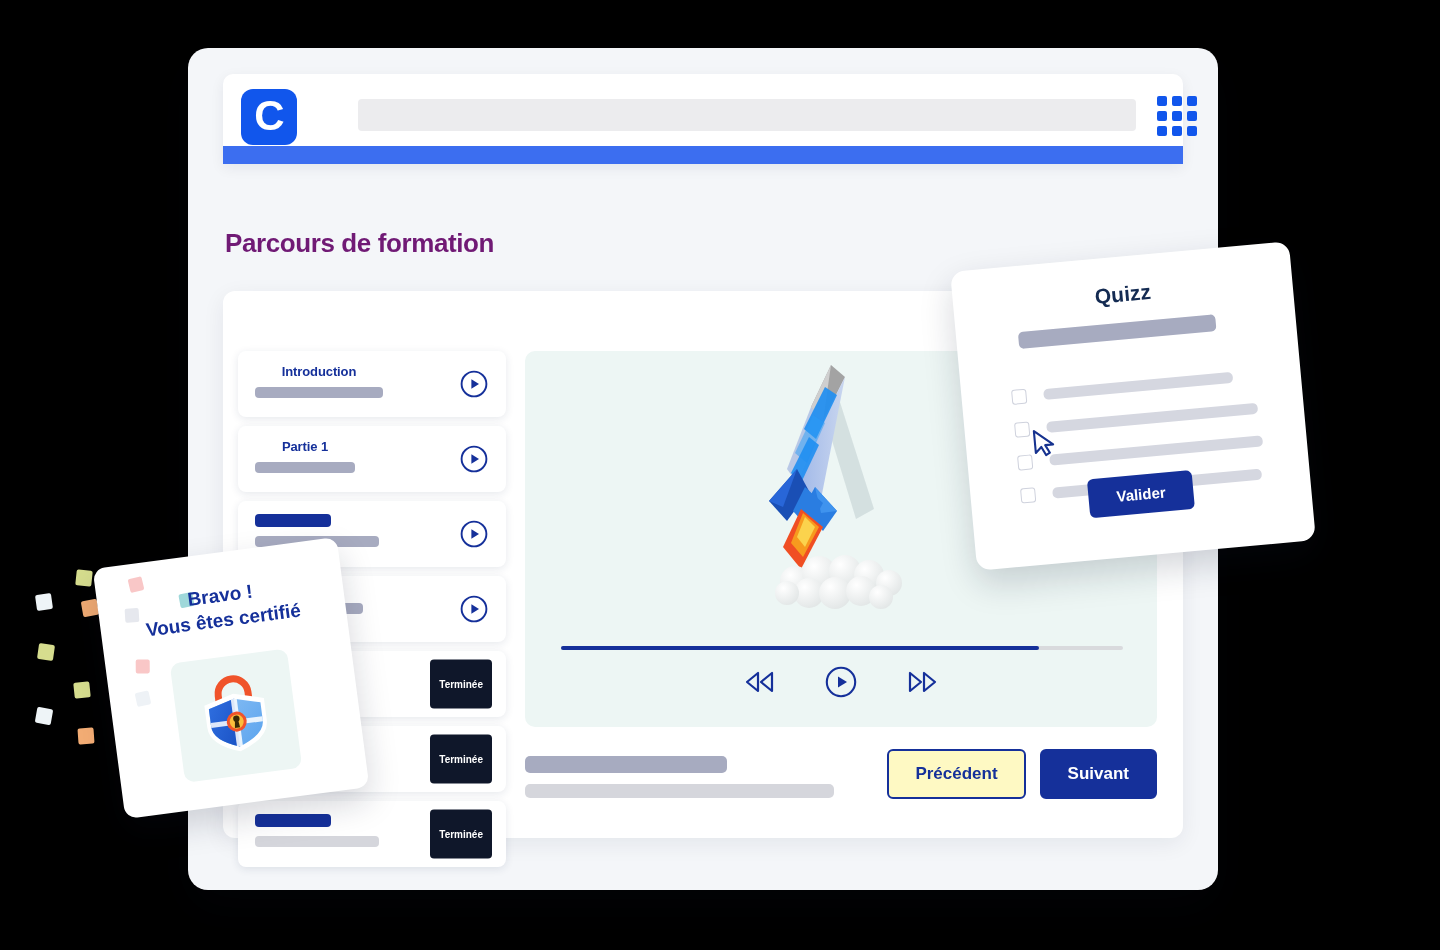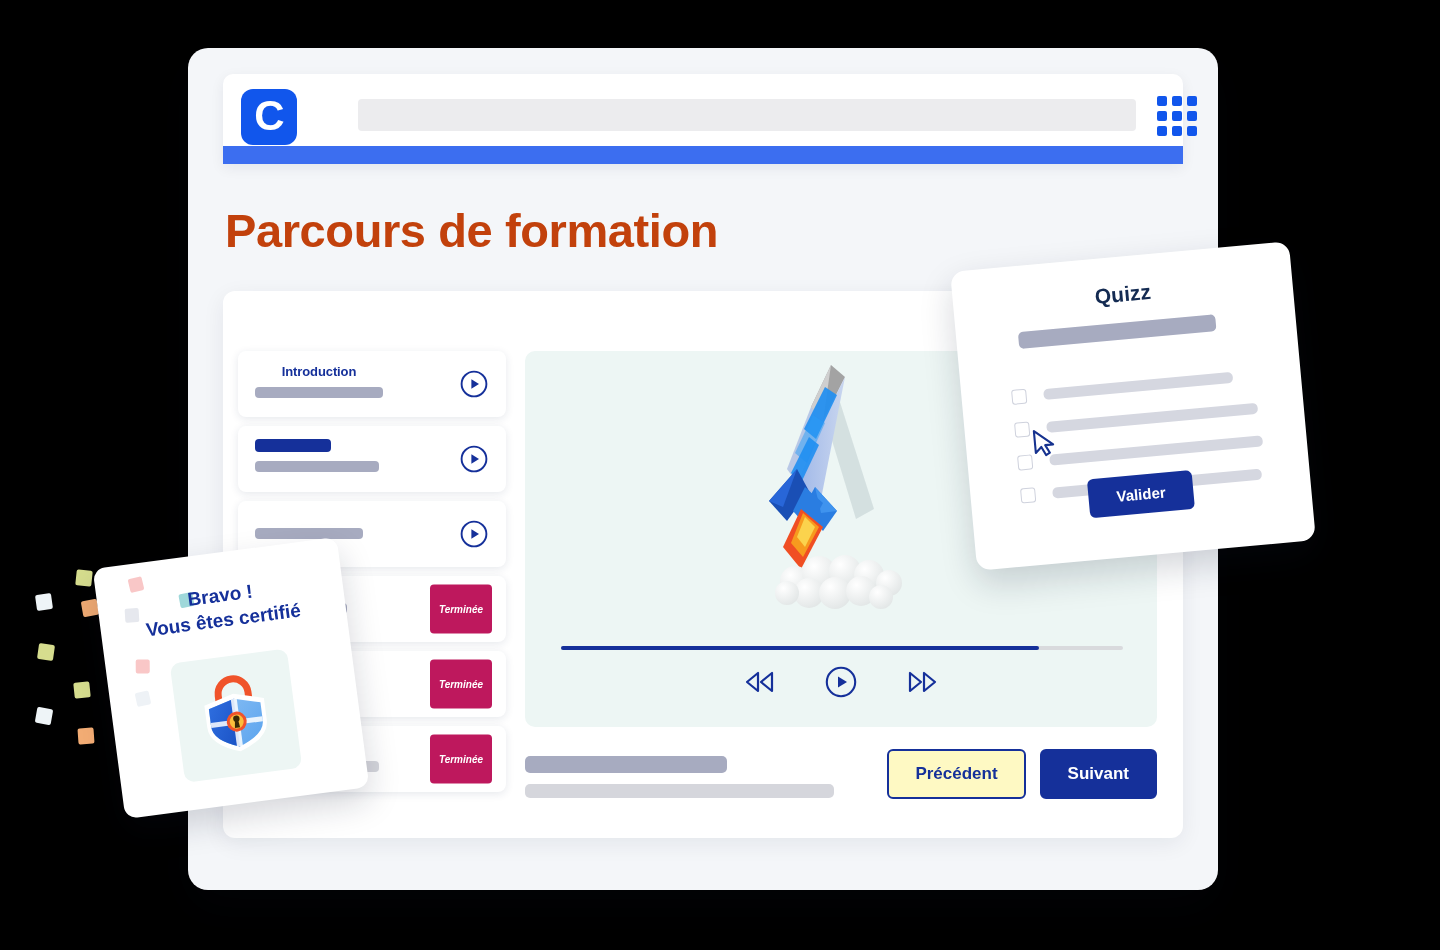--- a/index.html
+++ b/index.html
@@ -52,22 +52,22 @@
     align-content: center; justify-content: center;
   }
   .grid-icon i { display: block; width: 10px; height: 10px; background: #1156ec; border-radius: 2px; }
   .topbar-accent {
     position: absolute; left: 0; top: 72px;
     width: 100%; height: 18px;
     background: #3c6ef0;
   }
 
   .page-title {
-    position: absolute; left: 37px; top: 155px;
-    font-size: 47px; font-weight: 800; color: #c2410c;
+    position: absolute; left: 37px; top: 180px;
+    font-size: 26px; font-weight: 800; color: #701a75;
     letter-spacing: -0.4px;
   }
 
   
   .content-panel {
     position: absolute; left: 35px; top: 243px;
     width: 960px; height: 547px;
     background: #ffffff;
     border-radius: 12px;
     box-shadow: 0 6px 22px rgba(20,30,60,0.07);
@@ -91,23 +91,23 @@
   }
   .bar-navy { height: 11px; background: #15309a; border-radius: 4px; }
   .bar-grey { height: 11px; background: #a7abc0; border-radius: 4px; }
   .bar-grey-lt { height: 11px; background: #d5d6dc; border-radius: 4px; }
   .play-circle {
     position: absolute; right: 18px; top: 50%; transform: translateY(-50%);
     width: 28px; height: 28px;
   }
   .badge-done {
     position: absolute; right: 14px; top: 50%; transform: translateY(-50%);
-    background: #be185d; color: #ffffff;
+    background: #0f172a; color: #ffffff;
     font-size: 10px; font-weight: 600;
-    padding: 19px 9px; border-radius: 4px; white-space: nowrap; font-style: italic;
+    padding: 19px 9px; border-radius: 4px; white-space: nowrap;
   }
 
   
   .video-area {
     position: absolute; left: 302px; top: 60px;
     width: 632px; height: 376px;
     background: #edf6f4;
     border-radius: 10px;
     overflow: hidden;
   }
@@ -235,20 +235,32 @@
             <div class="bar-grey" style="width:128px"></div>
           </div>
           <span class="play-circle">
             <svg width="28" height="28" viewBox="0 0 28 28">
                 <circle cx="14" cy="14" r="12.4" fill="none" stroke="#15309a" stroke-width="1.9"></circle>
                 <path d="M11.4 9.3 L19 14 L11.4 18.7 Z" fill="#15309a"></path>
               </svg>
           </span>
         </div>
 
+        <div class="lesson-item">
+          <div class="lesson-text">
+            <div class="lesson-title">Partie 1</div>
+            <div class="bar-grey" style="width:100px"></div>
+          </div>
+          <span class="play-circle">
+            <svg width="28" height="28" viewBox="0 0 28 28">
+                <circle cx="14" cy="14" r="12.4" fill="none" stroke="#15309a" stroke-width="1.9"></circle>
+                <path d="M11.4 9.3 L19 14 L11.4 18.7 Z" fill="#15309a"></path>
+              </svg>
+          </span>
+        </div>
 
         <div class="lesson-item">
           <div class="lesson-text">
             <div class="bar-navy" style="width:76px;height:13px;margin-bottom:9px"></div>
             <div class="bar-grey" style="width:124px"></div>
           </div>
           <span class="play-circle">
             <svg width="28" height="28" viewBox="0 0 28 28">
                 <circle cx="14" cy="14" r="12.4" fill="none" stroke="#15309a" stroke-width="1.9"></circle>
                 <path d="M11.4 9.3 L19 14 L11.4 18.7 Z" fill="#15309a"></path>

